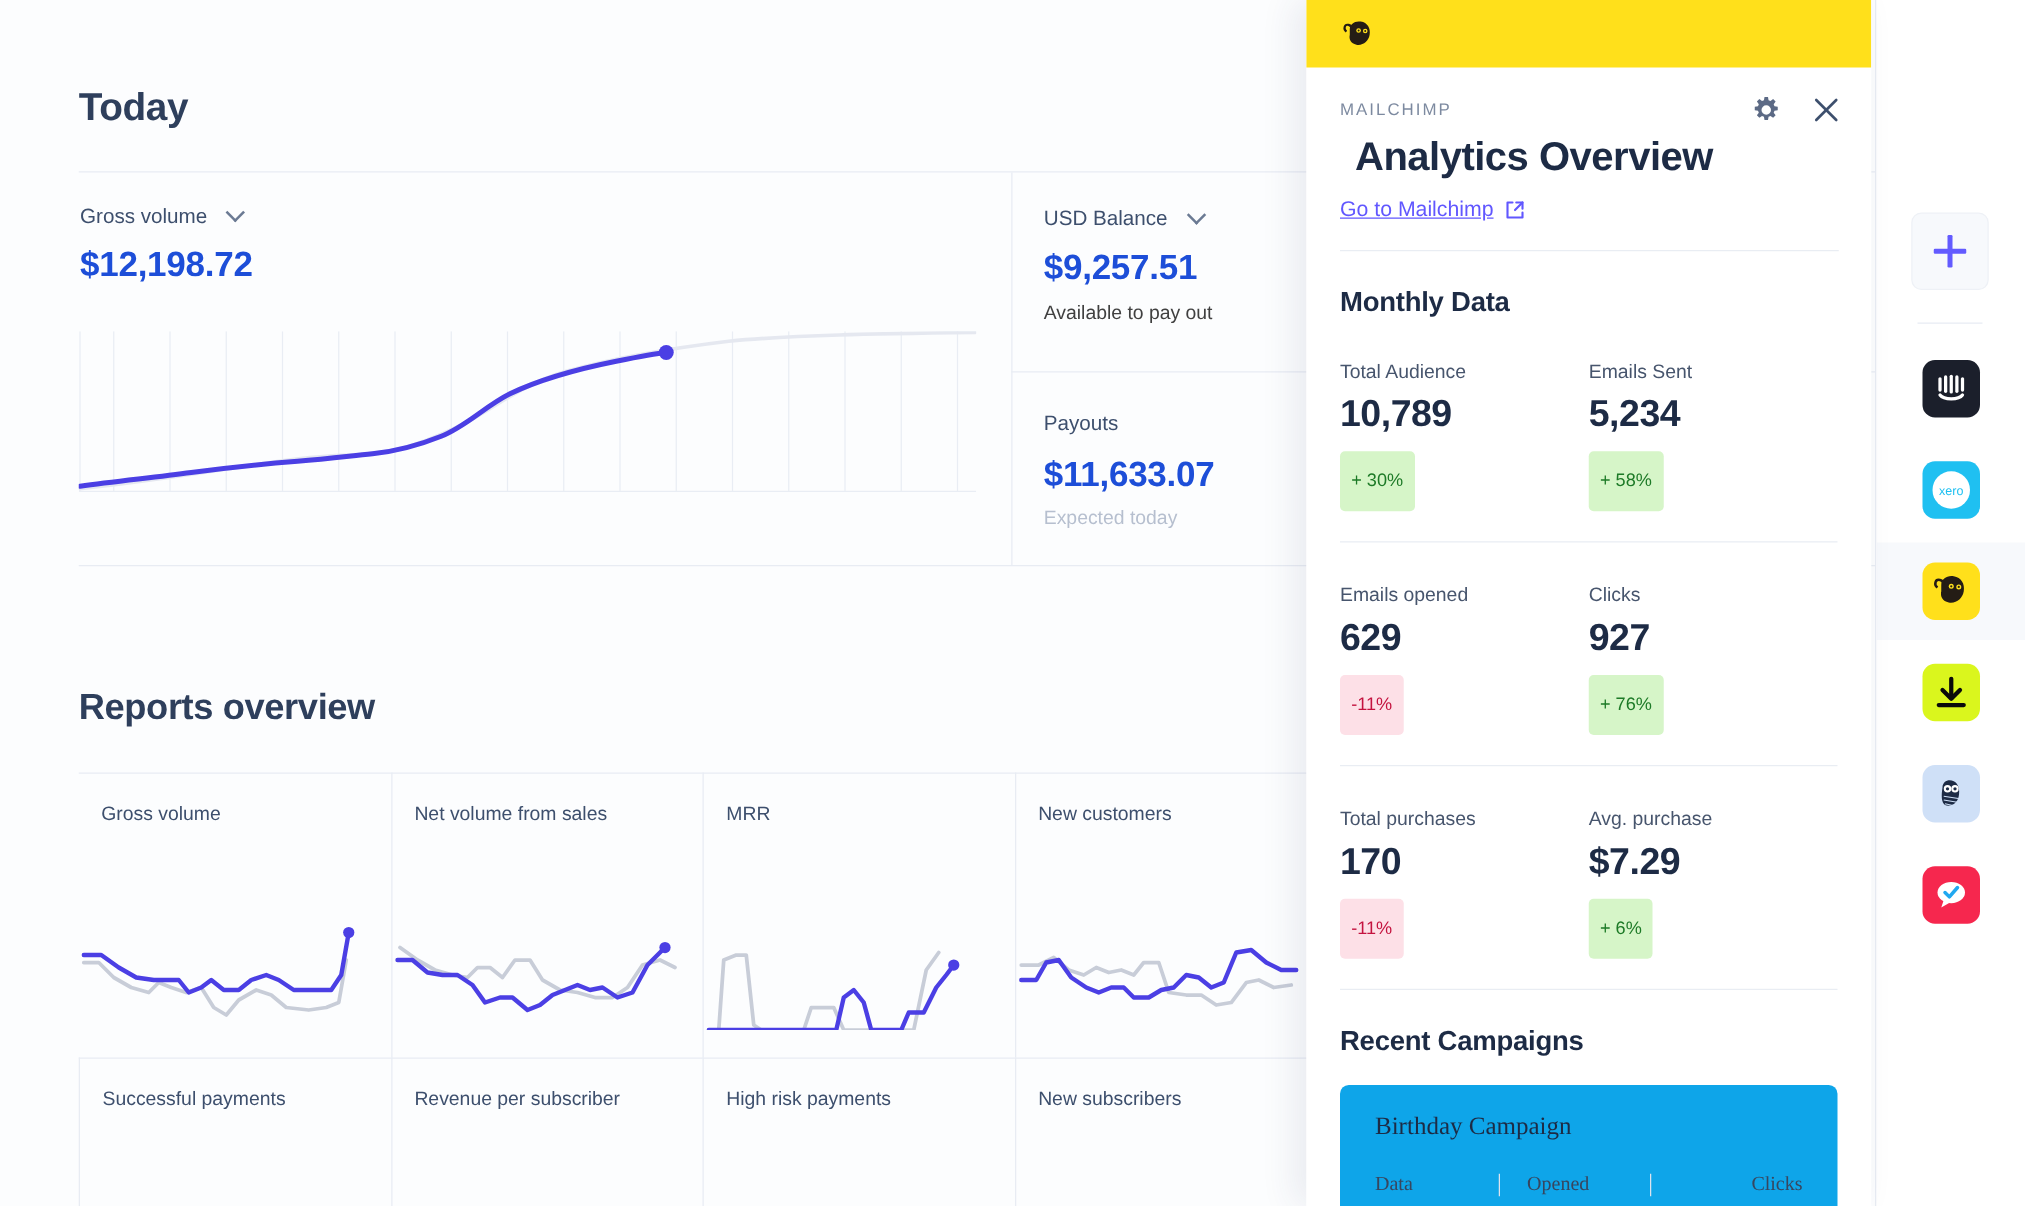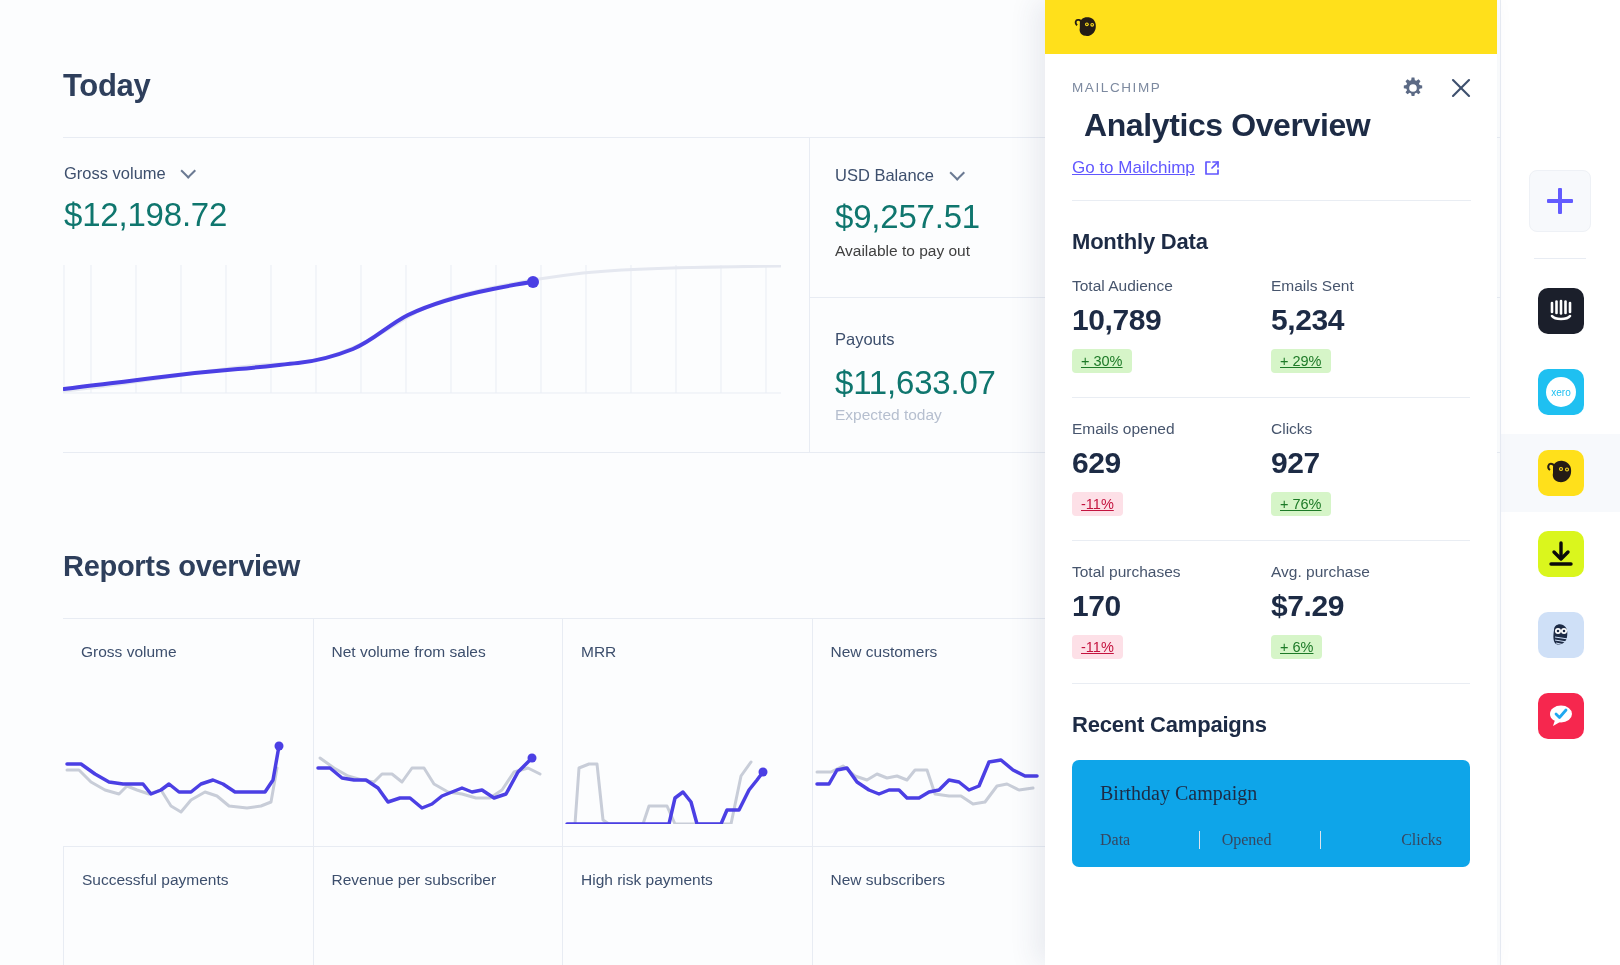--- a/index.html
+++ b/index.html
@@ -26,21 +26,21 @@
   .metric-label {
     font-size: 16.5px; color: #3d4f6d; font-weight: 400;
     display: inline-block;
   }
   .chev {
     display: inline-block; width: 11px; height: 11px;
     border-right: 2px solid #6b7a93; border-bottom: 2px solid #6b7a93;
     transform: rotate(45deg) translate(-2px,-3px); margin-left: 12px;
     vertical-align: middle;
   }
-  .metric-value { font-size: 33px; color: #0f766e; font-weight: 400; letter-spacing: -0.2px; }
+  .metric-value { font-size: 28px; color: #1d4ed8; font-weight: 700; letter-spacing: -0.2px; }
 
   .gv-head { position: absolute; left: 1px; top: 26px; }
   .gv-value { position: absolute; left: 1px; top: 58px; }
 
   .bigchart { position: absolute; left: 0px; top: 127px; width: 718px; height: 140px; }
 
   .vdiv { position: absolute; left: 746px; top: 0; width: 1px; height: 314px; background: #e8ecf3; }
 
   .col-right { position: absolute; left: 772px; top: 0; width: 300px; }
   .bal-head { position: absolute; left: 0; top: 28px; }
@@ -127,26 +127,26 @@
     margin-top: 14px; font-size: 17px; color: #6157ff;
     display: inline-flex; align-items: center; gap: 9px;
   }
   .head-actions { position: absolute; right: 24px; top: 22px; display: flex; align-items: center; gap: 24px; }
   .hr-panel { margin-top: 22px; height: 1px; background: #e9edf3; }
 
   .panel-body { padding: 0 27px; }
   .sec-title { font-size: 22px; font-weight: 700; color: #1d2b45; margin-top: 28px; letter-spacing: -0.2px; }
 
   .mrow { display: flex; margin-top: 22px; }
-  .mcell { width: 207px; }
+  .mcell { width: 207px; margin-top: 12px; }
   .m-label { font-size: 15.5px; color: #47556d; }
   .m-value { font-size: 30px; font-weight: 700; color: #1d2b45; margin-top: 8px; letter-spacing: -0.4px; }
   .m-badge {
-    display: inline-block; margin-top: 12px; padding: 4px 9px; border-radius: 4px;
-    font-size: 14.5px; font-weight: 500; text-decoration: underline;
+    display: inline-block; margin-top: 12px; padding: 16px 9px; border-radius: 4px;
+    font-size: 14.5px; font-weight: 500;
   }
   .badge-up { background: #d6f5c8; color: #1d7a27; }
   .badge-down { background: #fde0e7; color: #c4133f; }
   .m-div { height: 1px; background: #e9edf3; margin-top: 24px; }
 
   .camp-card {
     margin-top: 22px; background: #0ea5e9; border-radius: 7px;
     padding: 22px 28px 18px 28px;
     font-family: Liberation Serif, serif;
   }
@@ -405,21 +405,21 @@
 
       <div class="mrow">
         <div class="mcell">
           <div class="m-label">Total Audience</div>
           <div class="m-value">10,789</div>
           <div class="m-badge badge-up">+ 30%</div>
         </div>
         <div class="mcell">
           <div class="m-label">Emails Sent</div>
           <div class="m-value">5,234</div>
-          <div class="m-badge badge-up">+ 29%</div>
+          <div class="m-badge badge-up">+ 58%</div>
         </div>
       </div>
       <div class="m-div"></div>
 
       <div class="mrow">
         <div class="mcell">
           <div class="m-label">Emails opened</div>
           <div class="m-value">629</div>
           <div class="m-badge badge-down">-11%</div>
         </div>

